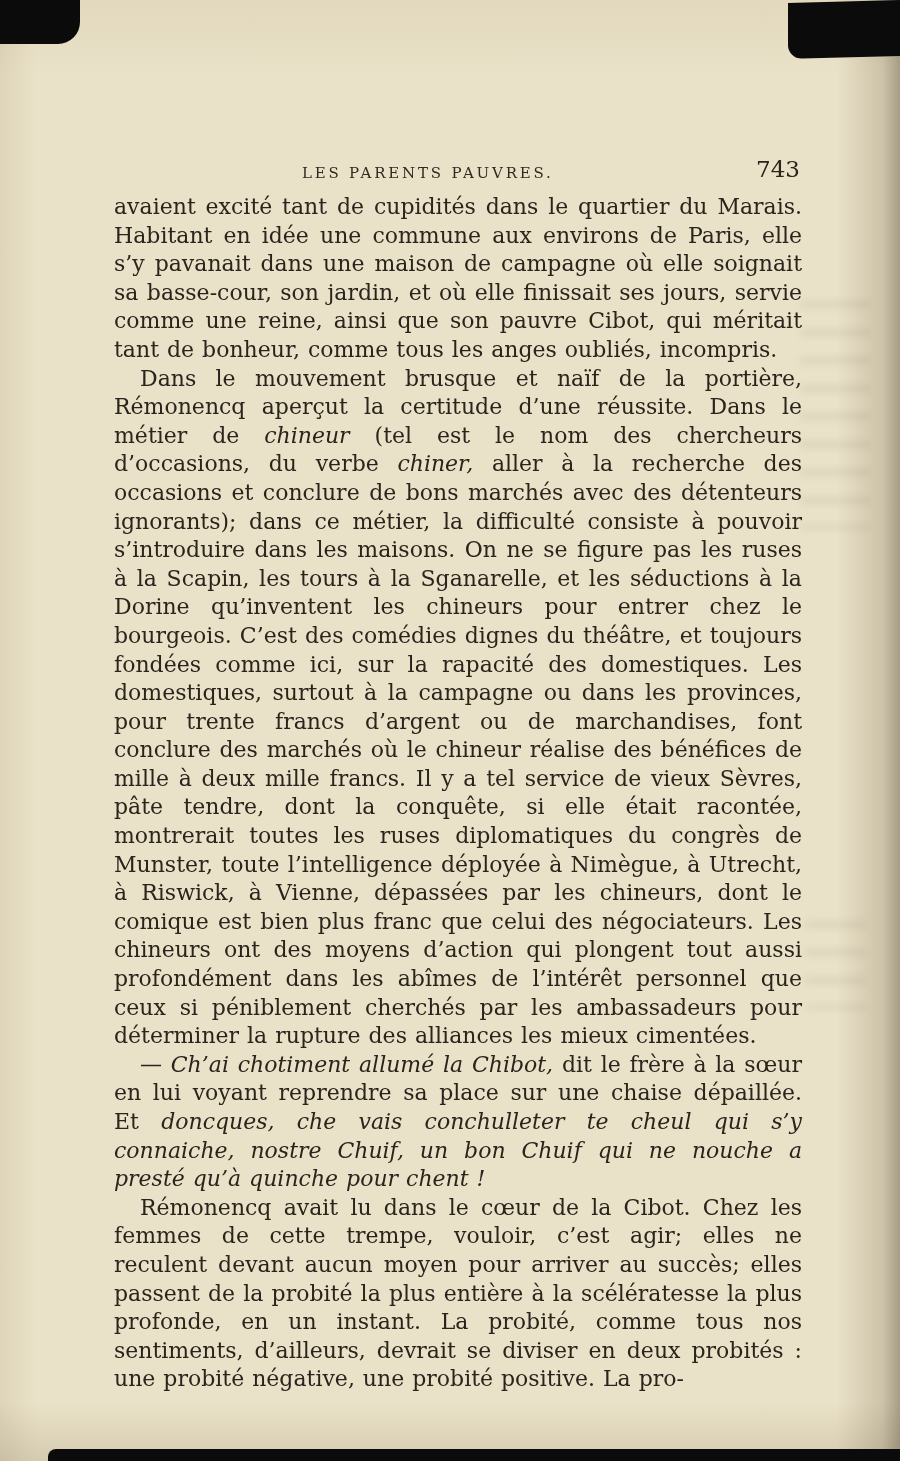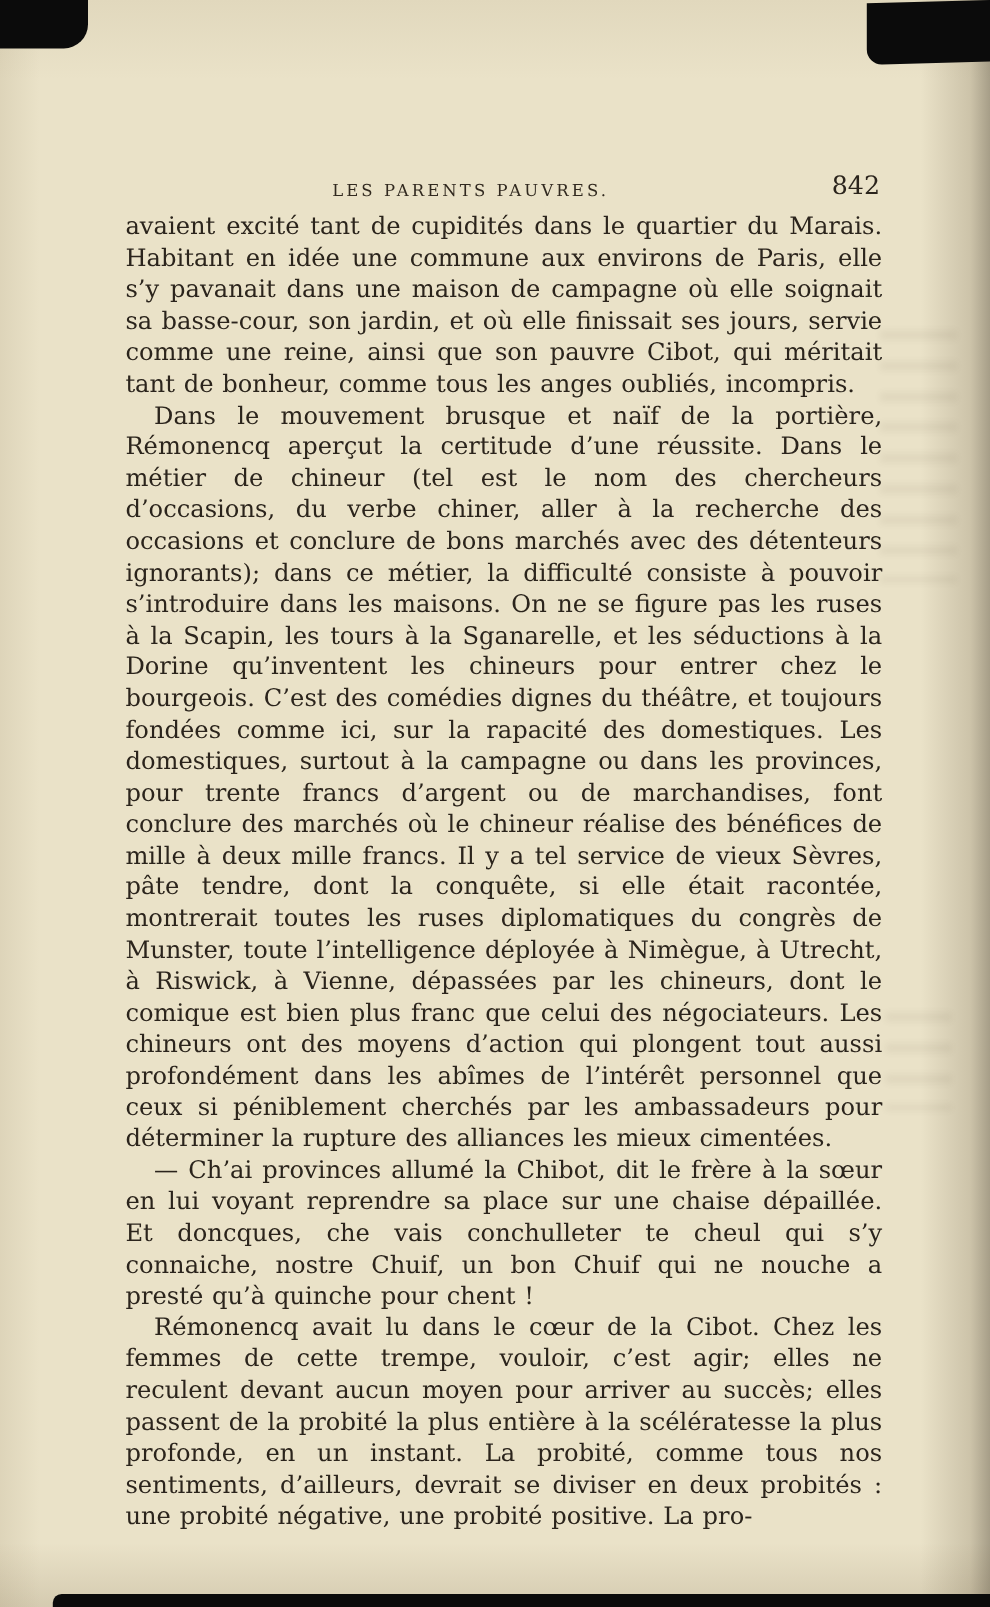--- a/index.html
+++ b/index.html
@@ -80,38 +80,38 @@
     width: 688px;
   }
   .text-block p {
     margin: 0;
     text-align: justify;
     font-size: 22px;
     line-height: 28.6px;
     word-spacing: 1px;
   }
   .text-block p.indent { text-indent: 26px; }
-  .it { }
+  .it { font-style: italic; }
 </style>
 </head>
 <body>
 
 <div class="page">
 
   <div class="corner-tl"></div>
   <div class="corner-tr"></div>
   <div class="bottom-bar"></div>
   <div class="smudge smudge-a"></div>
   <div class="smudge smudge-b"></div>
 
   <div class="header">
     <span class="running-title">LES PARENTS PAUVRES.</span>
-    <span class="page-number">842</span>
+    <span class="page-number">743</span>
   </div>
 
   <div class="text-block">
       <p><span>avaient excité tant de cupidités dans le quartier du Marais. Habitant en idée une commune aux environs de Paris, elle s’y pavanait dans une maison de campagne où elle soignait sa basse-cour, son jardin, et où elle finissait ses jours, servie comme une reine, ainsi que son pauvre Cibot, qui méritait tant de bonheur, comme tous les anges oubliés, incompris.</span></p>
       <p class="indent"><span>Dans le mouvement brusque et naïf de la portière, Rémonencq aperçut la certitude d’une réussite. Dans le métier de </span><span class="it">chineur</span><span> (tel est le nom des chercheurs d’occasions, du verbe </span><span class="it">chiner,</span><span> aller à la recherche des occasions et conclure de bons marchés avec des détenteurs ignorants); dans ce métier, la difficulté consiste à pouvoir s’introduire dans les maisons. On ne se figure pas les ruses à la Scapin, les tours à la Sganarelle, et les séductions à la Dorine qu’inventent les chineurs pour entrer chez le bourgeois. C’est des comédies dignes du théâtre, et toujours fondées comme ici, sur la rapacité des domestiques. Les domestiques, surtout à la campagne ou dans les provinces, pour trente francs d’argent ou de marchandises, font conclure des marchés où le chineur réalise des bénéfices de mille à deux mille francs. Il y a tel service de vieux Sèvres, pâte tendre, dont la conquête, si elle était racontée, montrerait toutes les ruses diplomatiques du congrès de Munster, toute l’intelligence déployée à Nimègue, à Utrecht, à Riswick, à Vienne, dépassées par les chineurs, dont le comique est bien plus franc que celui des négociateurs. Les chineurs ont des moyens d’action qui plongent tout aussi profondément dans les abîmes de l’intérêt personnel que ceux si péniblement cherchés par les ambassadeurs pour déterminer la rupture des alliances les mieux cimentées.</span></p>
-      <p class="indent"><span class="it">— Ch’ai provinces allumé la Chibot, </span><span>dit le frère à la sœur en lui voyant reprendre sa place sur une chaise dépaillée. Et </span><span class="it">doncques, che vais conchulleter te cheul qui s’y connaiche, nostre Chuif, un bon Chuif qui ne nouche a presté qu’à quinche pour chent !</span></p>
+      <p class="indent"><span class="it">— Ch’ai chotiment allumé la Chibot, </span><span>dit le frère à la sœur en lui voyant reprendre sa place sur une chaise dépaillée. Et </span><span class="it">doncques, che vais conchulleter te cheul qui s’y connaiche, nostre Chuif, un bon Chuif qui ne nouche a presté qu’à quinche pour chent !</span></p>
       <p class="indent"><span>Rémonencq avait lu dans le cœur de la Cibot. Chez les femmes de cette trempe, vouloir, c’est agir; elles ne reculent devant aucun moyen pour arriver au succès; elles passent de la probité la plus entière à la scélératesse la plus profonde, en un instant. La probité, comme tous nos sentiments, d’ailleurs, devrait se diviser en deux probités : une probité négative, une probité positive. La pro-</span></p>
     </div>
 
 </div>
 
 </body></html>

